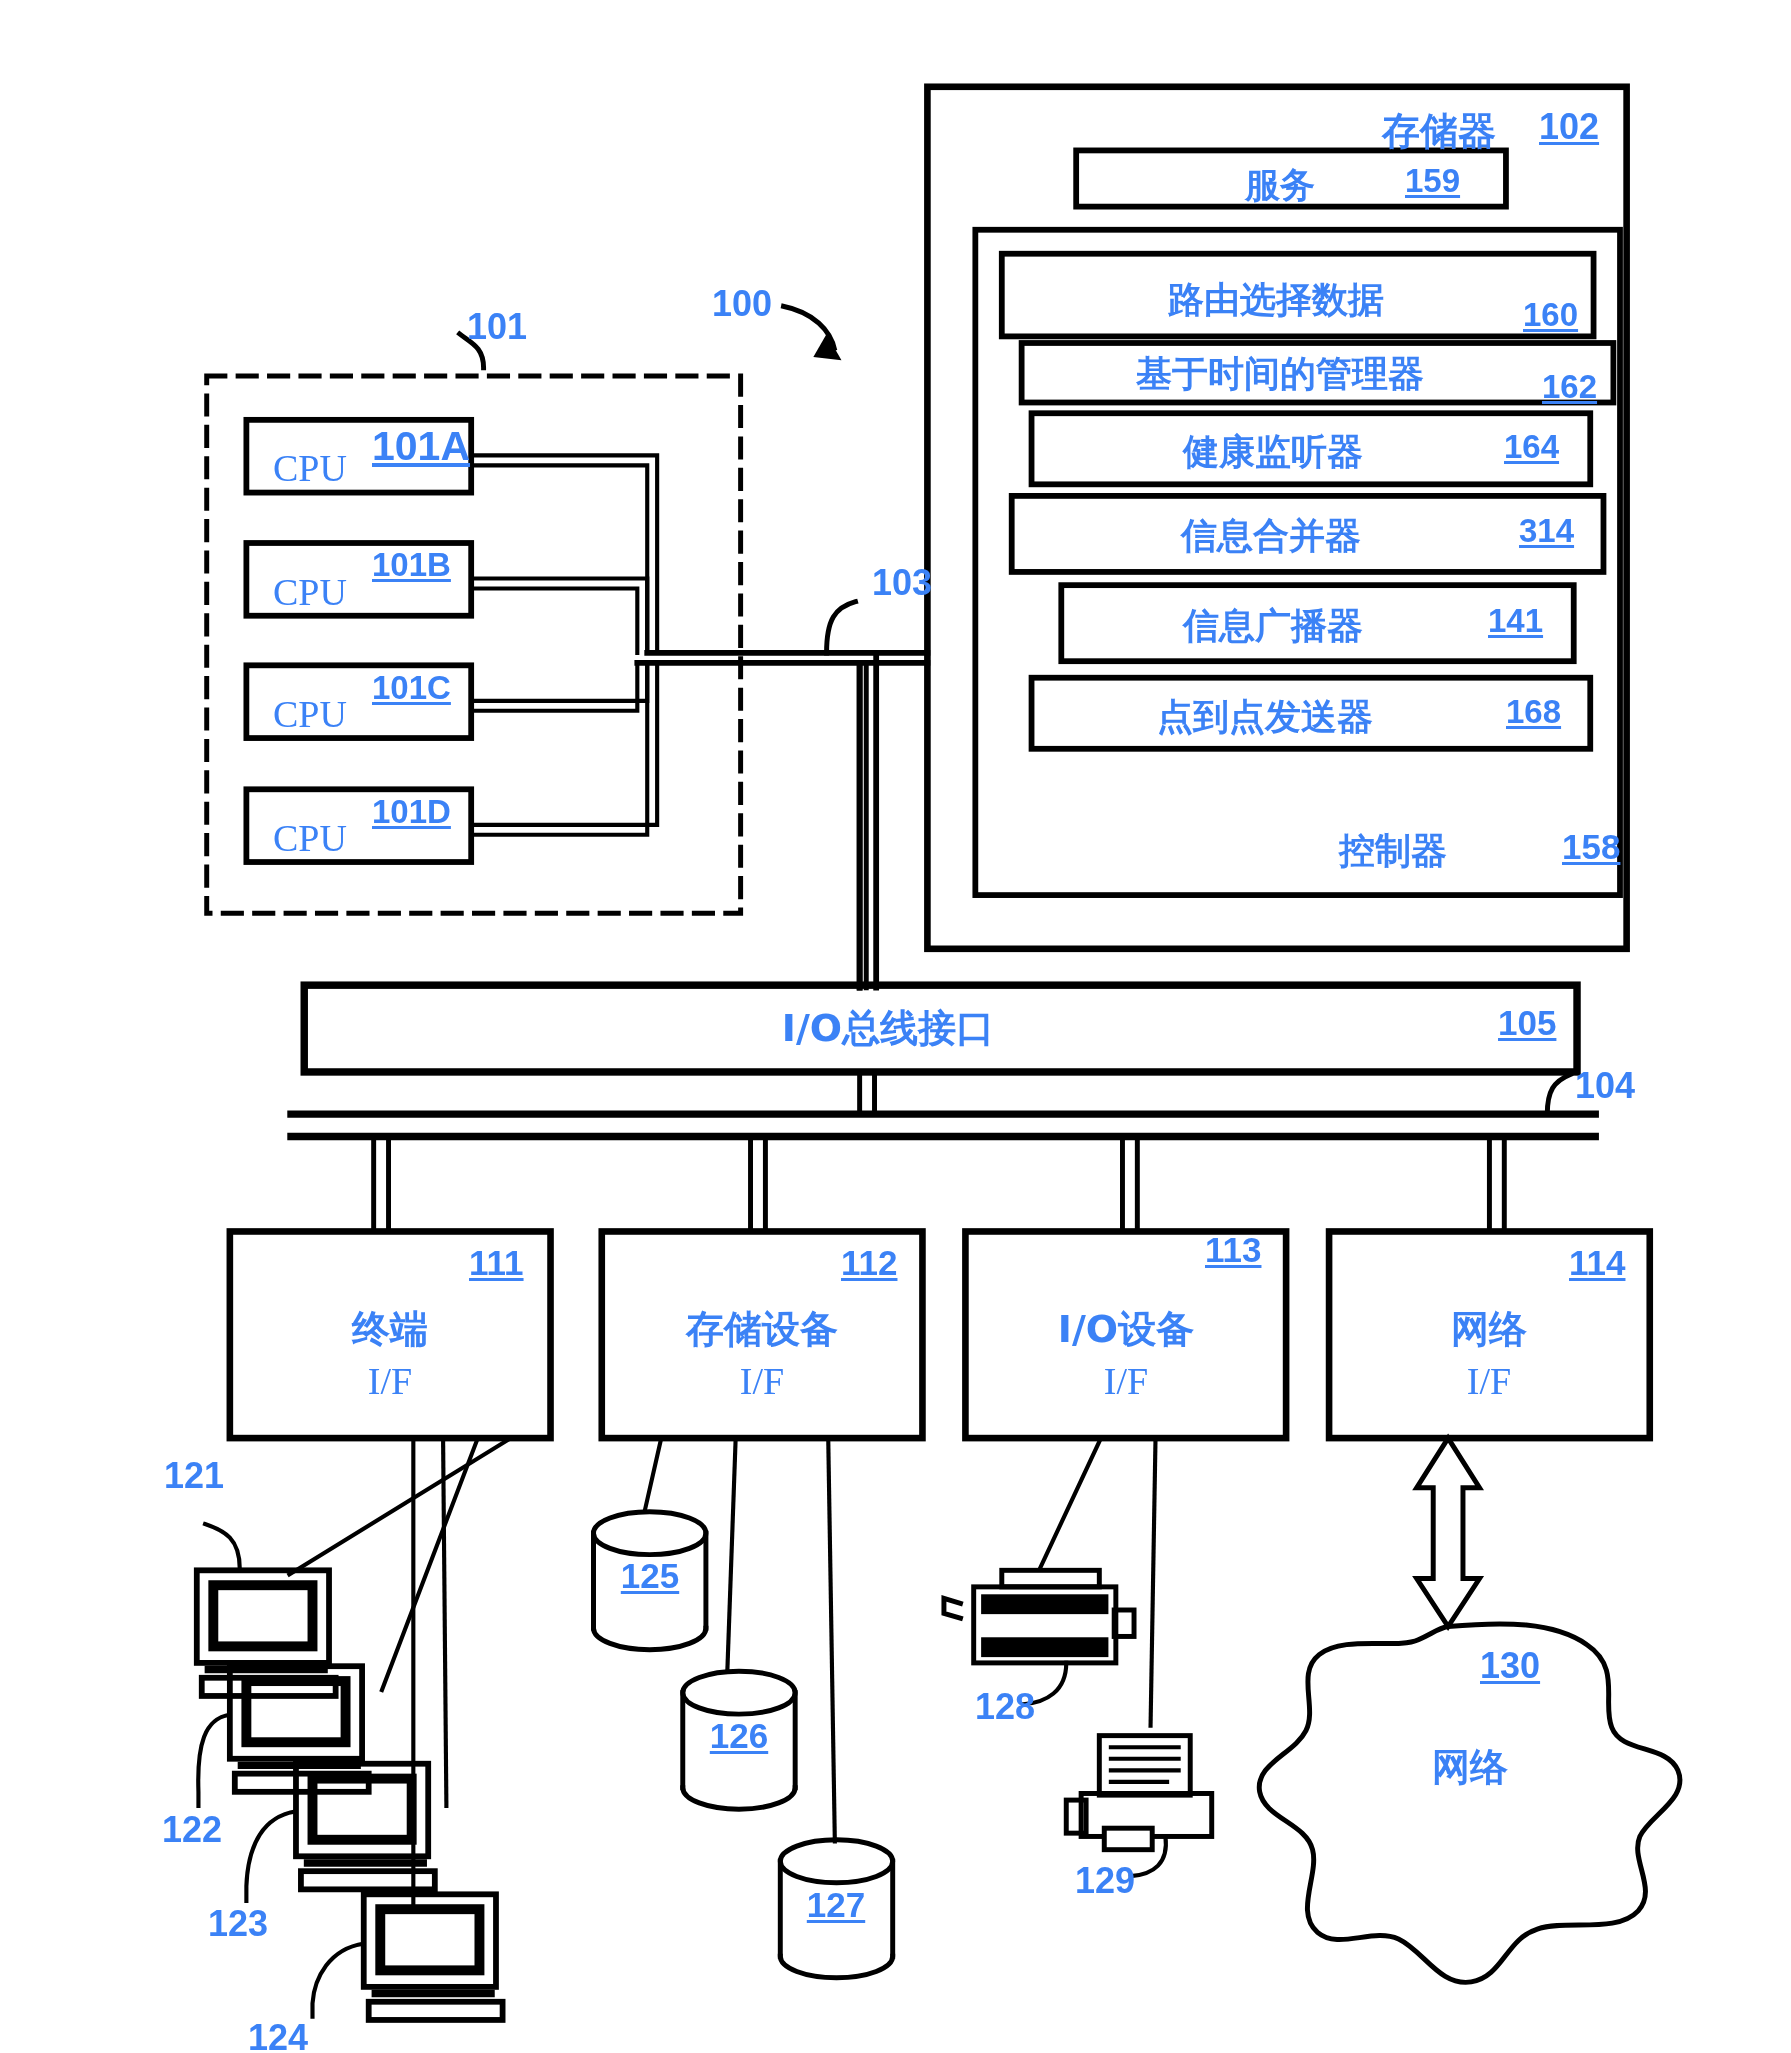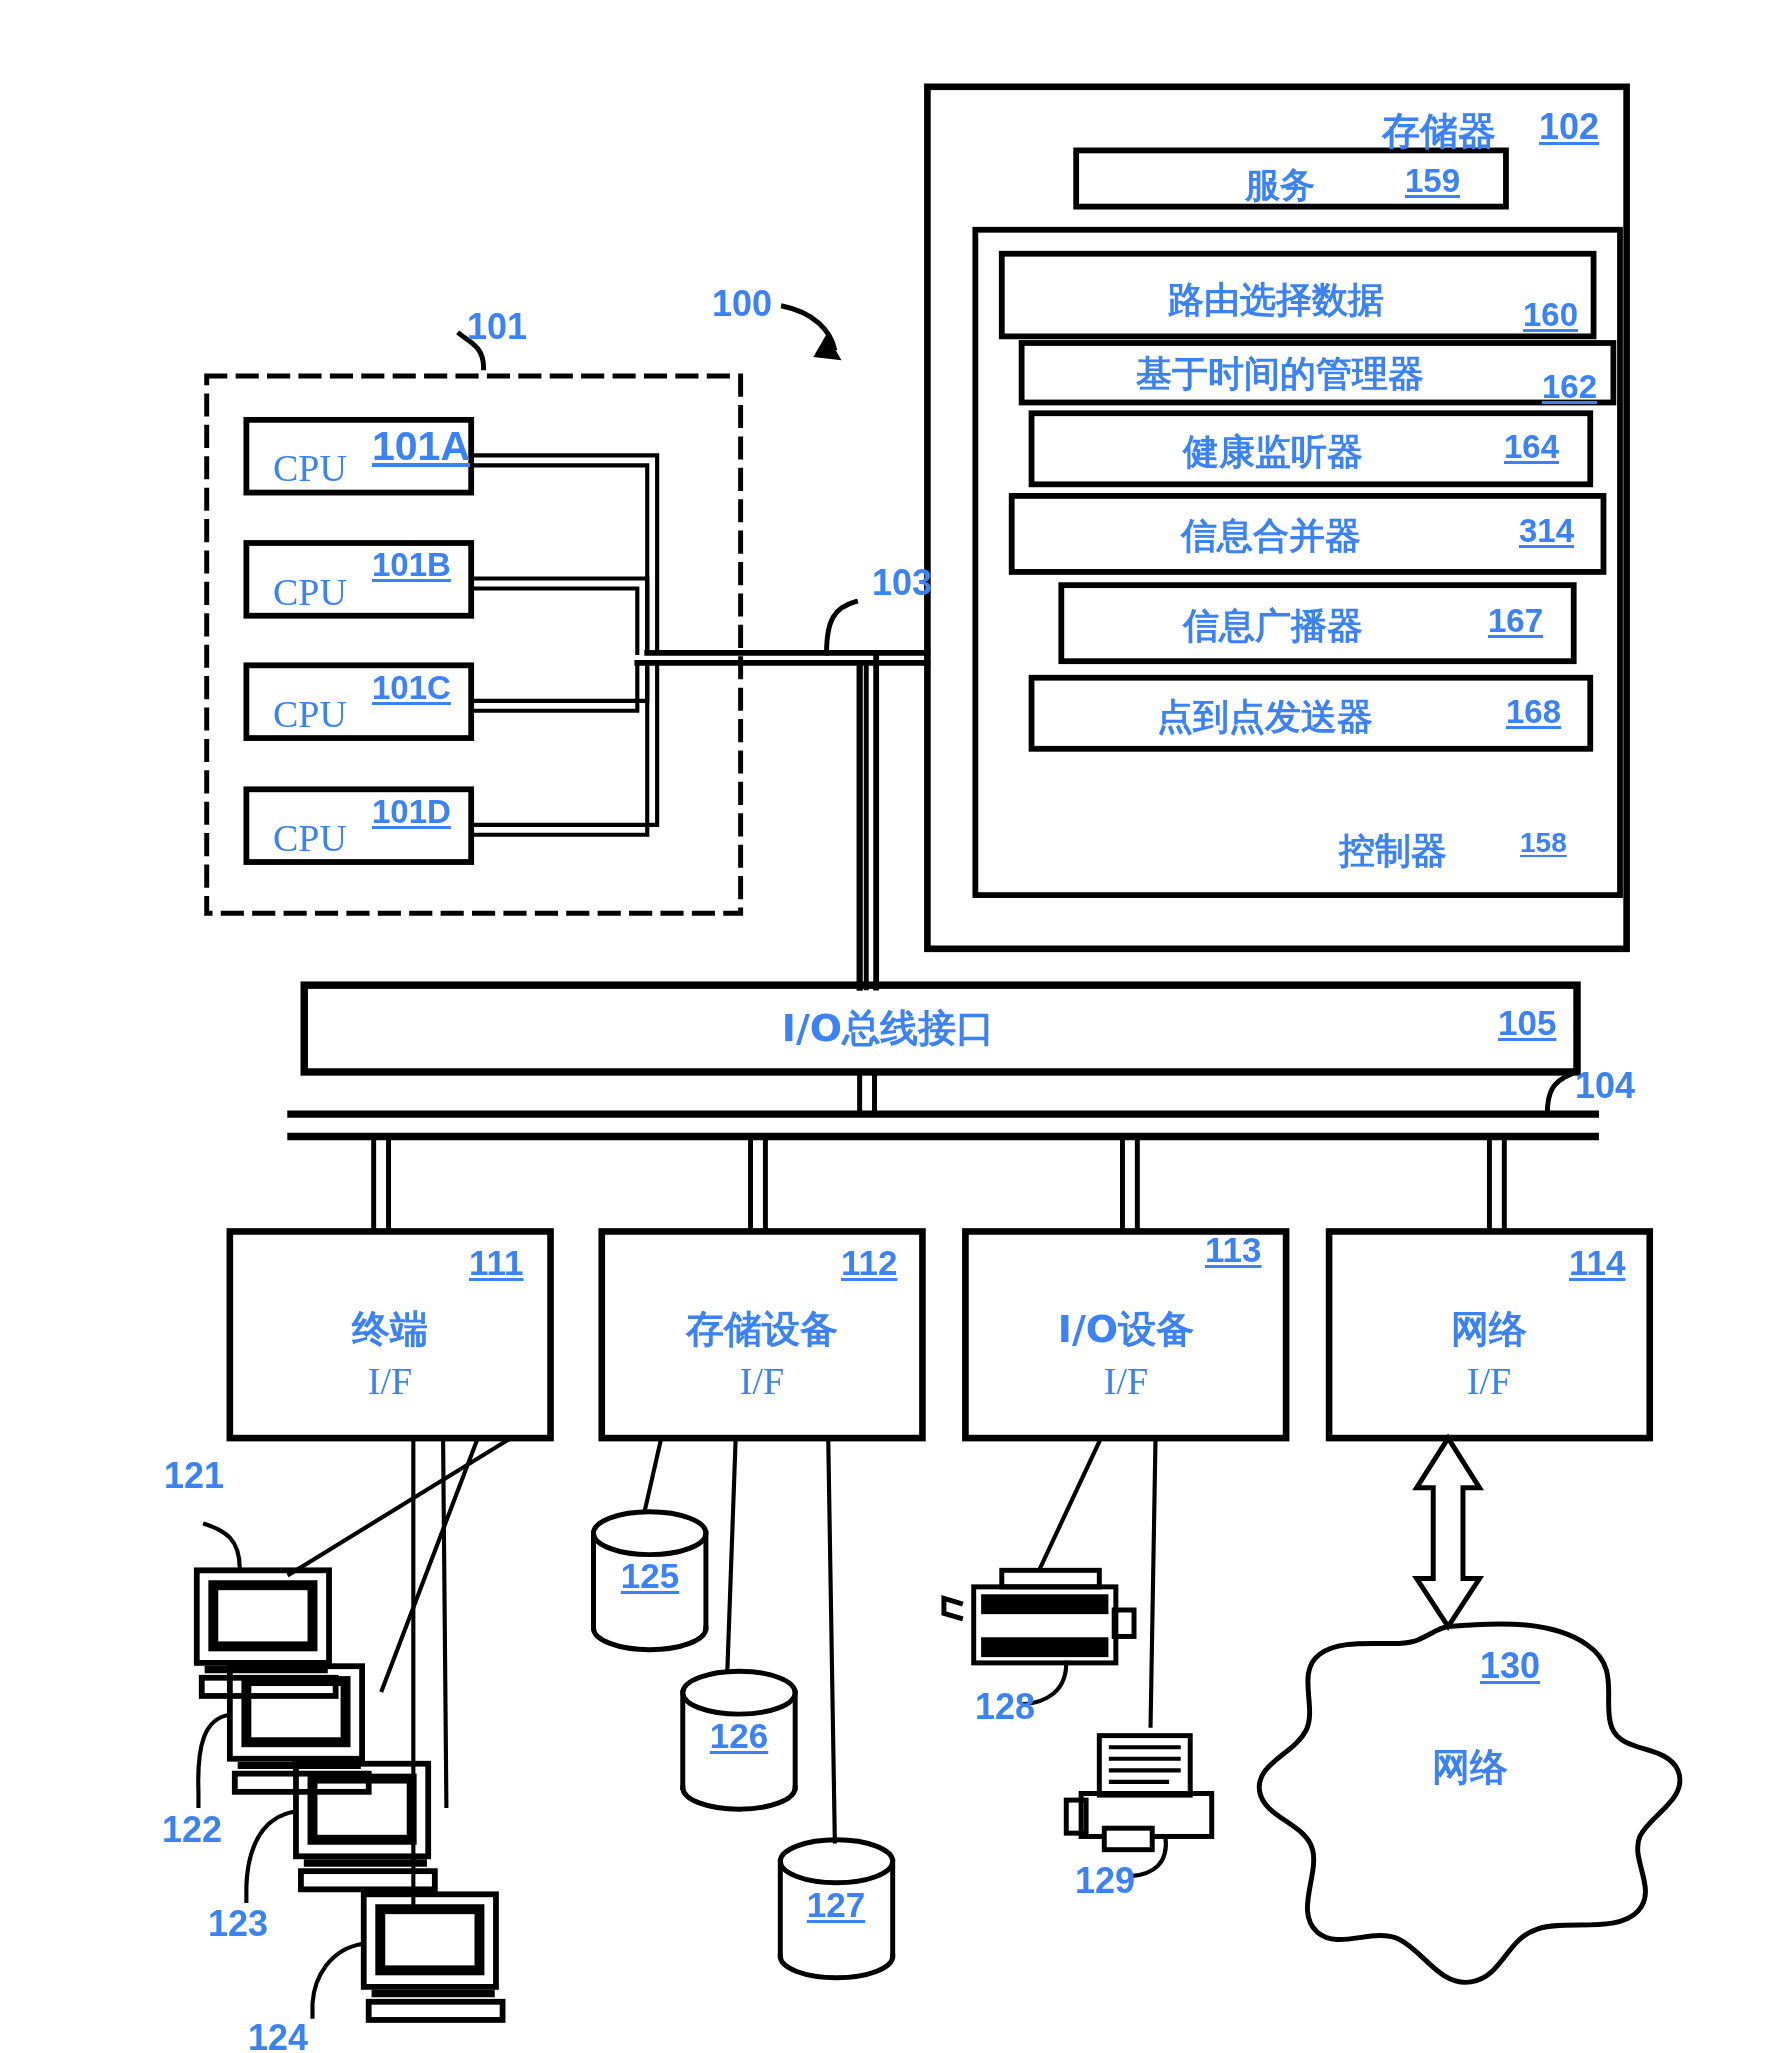--- a/index.html
+++ b/index.html
@@ -229,27 +229,27 @@
   <div class="lbl cjk ctr" style="left:1280px;top:350px;font-size:36px;">基于时间的管理器</div>
   <div class="lbl num" style="left:1542px;top:336px;font-size:33px;margin-top:32px;">162</div>
 
   <div class="lbl cjk ctr" style="left:1273px;top:428px;font-size:36px;">健康监听器</div>
   <div class="lbl num" style="left:1504px;top:428px;font-size:33px;">164</div>
 
   <div class="lbl cjk ctr" style="left:1271px;top:512px;font-size:36px;">信息合并器</div>
   <div class="lbl num" style="left:1519px;top:512px;font-size:33px;">314</div>
 
   <div class="lbl cjk ctr" style="left:1273px;top:602px;font-size:36px;">信息广播器</div>
-  <div class="lbl num" style="left:1488px;top:602px;font-size:33px;">167</div>
+  <div class="lbl num" style="left:1488px;top:602px;font-size:33px;">141</div>
 
   <div class="lbl cjk ctr" style="left:1265px;top:693px;font-size:36px;">点到点发送器</div>
   <div class="lbl num" style="left:1506px;top:693px;font-size:33px;">168</div>
 
   <div class="lbl cjk" style="left:1339px;top:827px;font-size:36px;">控制器</div>
-  <div class="lbl num" style="left:1520px;top:827px;font-size:28px;">158</div>
+  <div class="lbl num" style="left:1562px;top:827px;font-size:35px;">158</div>
 
   <div class="lbl cjk ctr" style="left:888px;top:1003px;font-size:38px;">I/O总线接口</div>
   <div class="lbl num" style="left:1498px;top:1003px;font-size:35px;">105</div>
 
   <div class="lbl num" style="left:1575px;top:1065px;font-size:36px;text-decoration:none;">104</div>
 
   <div class="lbl num" style="left:469px;top:1243px;font-size:35px;">111</div>
   <div class="lbl cjk ctr" style="left:390px;top:1304px;font-size:38px;">终端</div>
   <div class="lbl plain ctr" style="left:390px;top:1359px;font-size:38px;">I/F</div>
 

